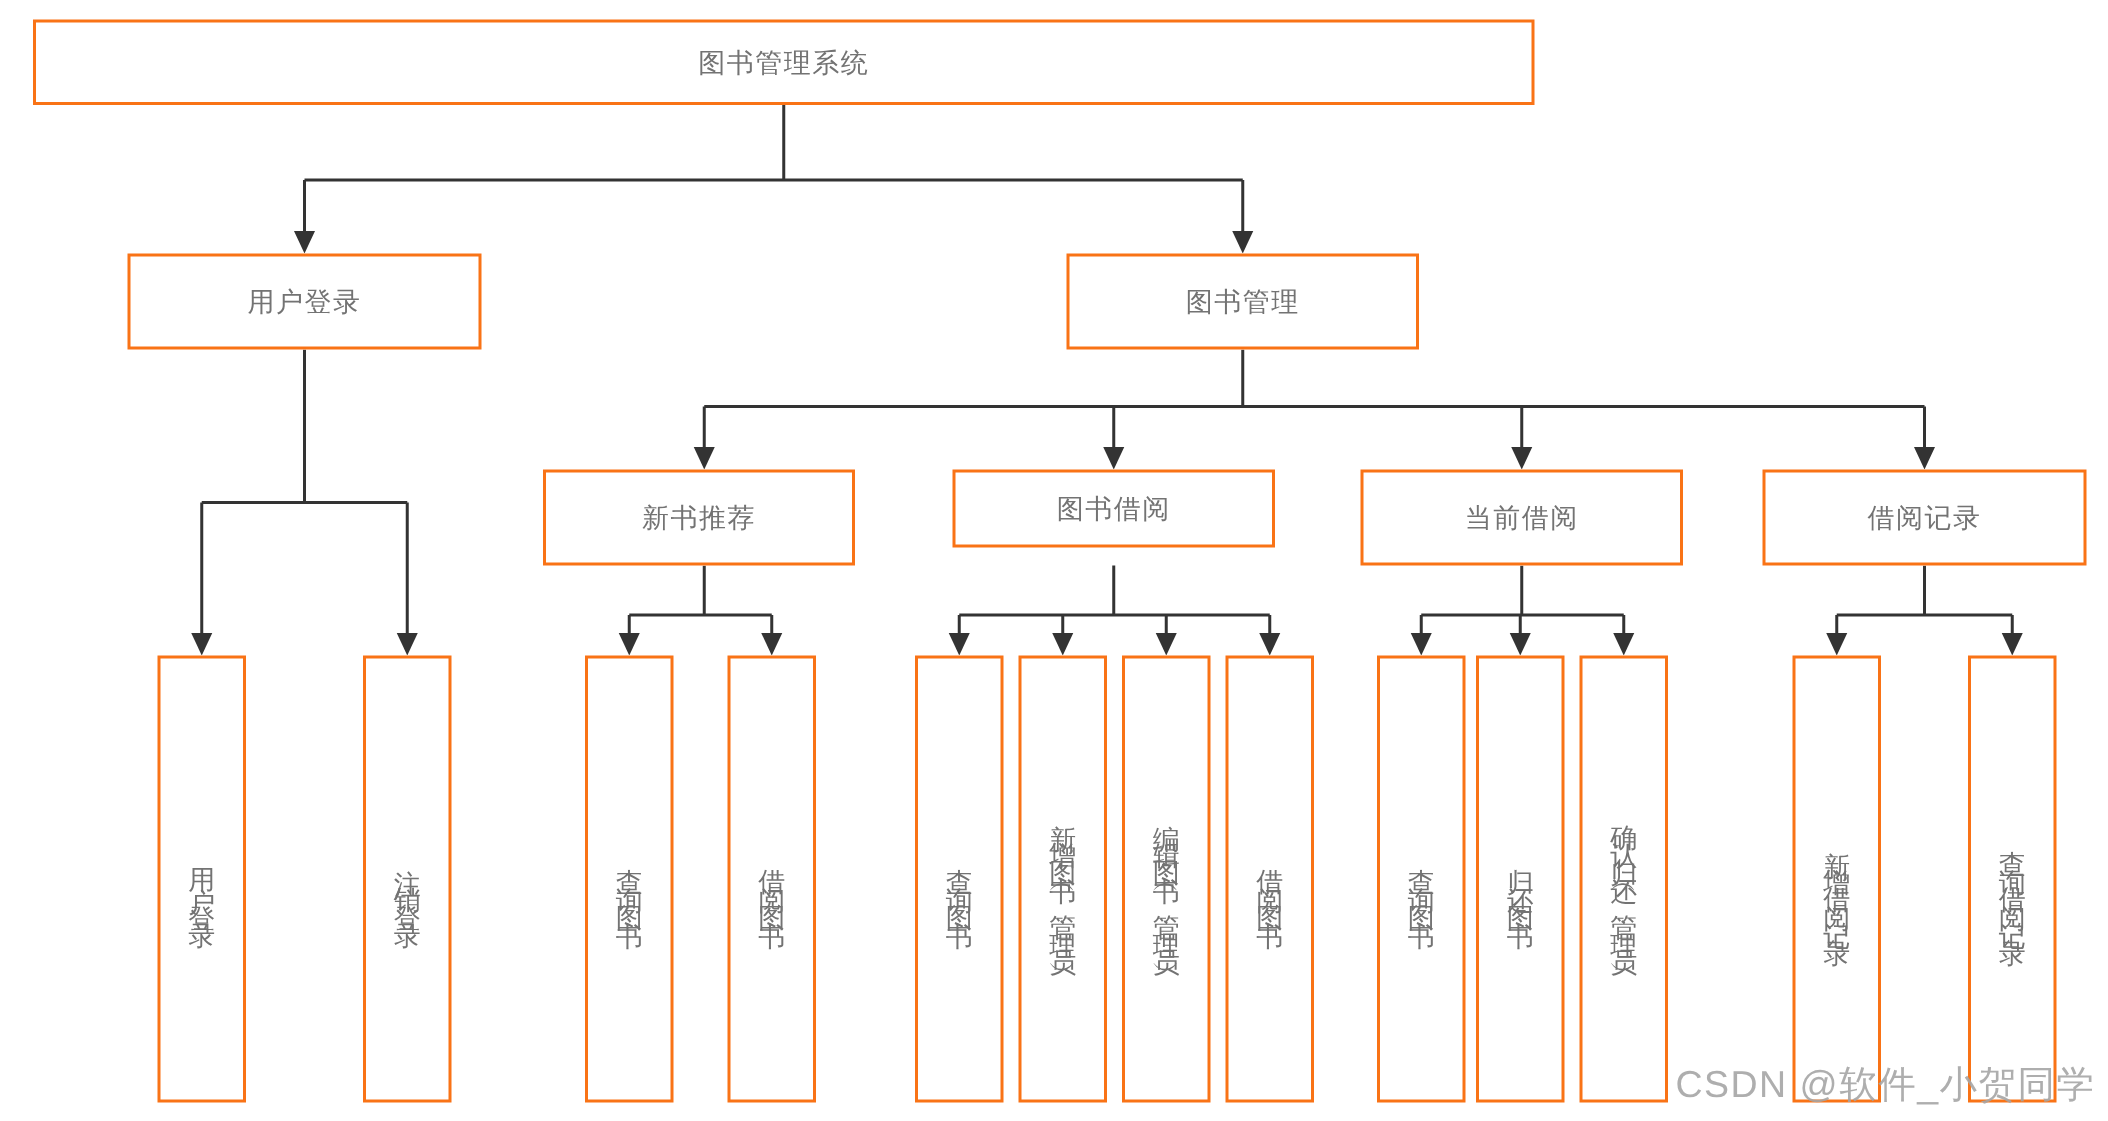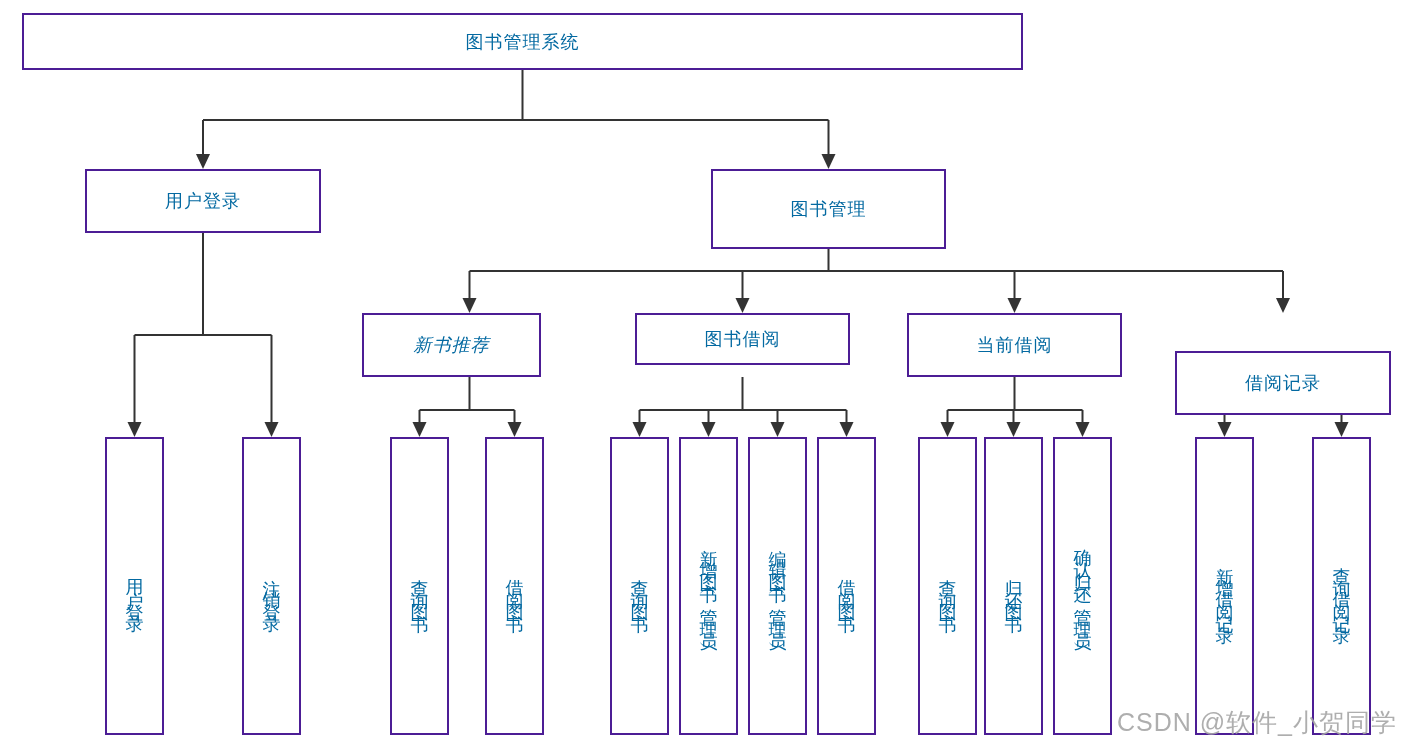--- a/index.html
+++ b/index.html
@@ -21,27 +21,27 @@
     left: 0;
     top: 0;
     width: 1405px;
     height: 747px;
     pointer-events: none;
   }
   .node {
     position: absolute;
     box-sizing: border-box;
     background: #ffffff;
-    border: 2px solid #4c1d95;
+    border: 2px solid #f97316;
     display: flex;
     align-items: center;
     justify-content: center;
     font-size: 18px;
     letter-spacing: 1px;
-    color: #0369a1;
+    color: #737373;
     z-index: 2;
   }
   .leaf {
     writing-mode: vertical-rl;
     text-orientation: mixed;
     letter-spacing: 12px;
     line-height: 1;
     padding-top: 6px;
   }
   .watermark {
@@ -88,26 +88,26 @@
       <polygon points="1006.5,422 1020.5,422 1013.5,437"></polygon>
       <polygon points="1075.5,422 1089.5,422 1082.5,437"></polygon>
       <polygon points="1217.5,422 1231.5,422 1224.5,437"></polygon>
       <polygon points="1334.5,422 1348.5,422 1341.5,437"></polygon>
     </g>
   </svg>
 
   <div class="node" style="left:22px; top:13px; width:1001px; height:57px;">图书管理系统</div>
 
   <div class="node" style="left:85px; top:169px; width:236px; height:64px;">用户登录</div>
-  <div class="node" style="left:711px; top:169px; width:235px; height:80px;">图书管理</div>
+  <div class="node" style="left:711px; top:169px; width:235px; height:64px;">图书管理</div>
 
-  <div class="node" style="left:362px; top:313px; width:179px; height:64px;font-style:italic;">新书推荐</div>
+  <div class="node" style="left:362px; top:313px; width:208px; height:64px;">新书推荐</div>
   <div class="node" style="left:635px; top:313px; width:215px; height:52px;">图书借阅</div>
   <div class="node" style="left:907px; top:313px; width:215px; height:64px;text-align:center;">当前借阅</div>
-  <div class="node" style="left:1175px; top:313px; width:216px; height:64px;margin-top:38px;">借阅记录</div>
+  <div class="node" style="left:1175px; top:313px; width:216px; height:64px;">借阅记录</div>
 
   <div class="node leaf" style="left:105px; top:437px; width:59px; height:298px;">用户登录</div>
   <div class="node leaf" style="left:242px; top:437px; width:59px; height:298px;">注销登录</div>
 
   <div class="node leaf" style="left:390px; top:437px; width:59px; height:298px;">查询图书</div>
   <div class="node leaf" style="left:485px; top:437px; width:59px; height:298px;">借阅图书</div>
 
   <div class="node leaf" style="left:610px; top:437px; width:59px; height:298px;">查询图书</div>
   <div class="node leaf" style="left:679px; top:437px; width:59px; height:298px;">新增图书（管理员）</div>
   <div class="node leaf" style="left:748px; top:437px; width:59px; height:298px;">编辑图书（管理员）</div>

